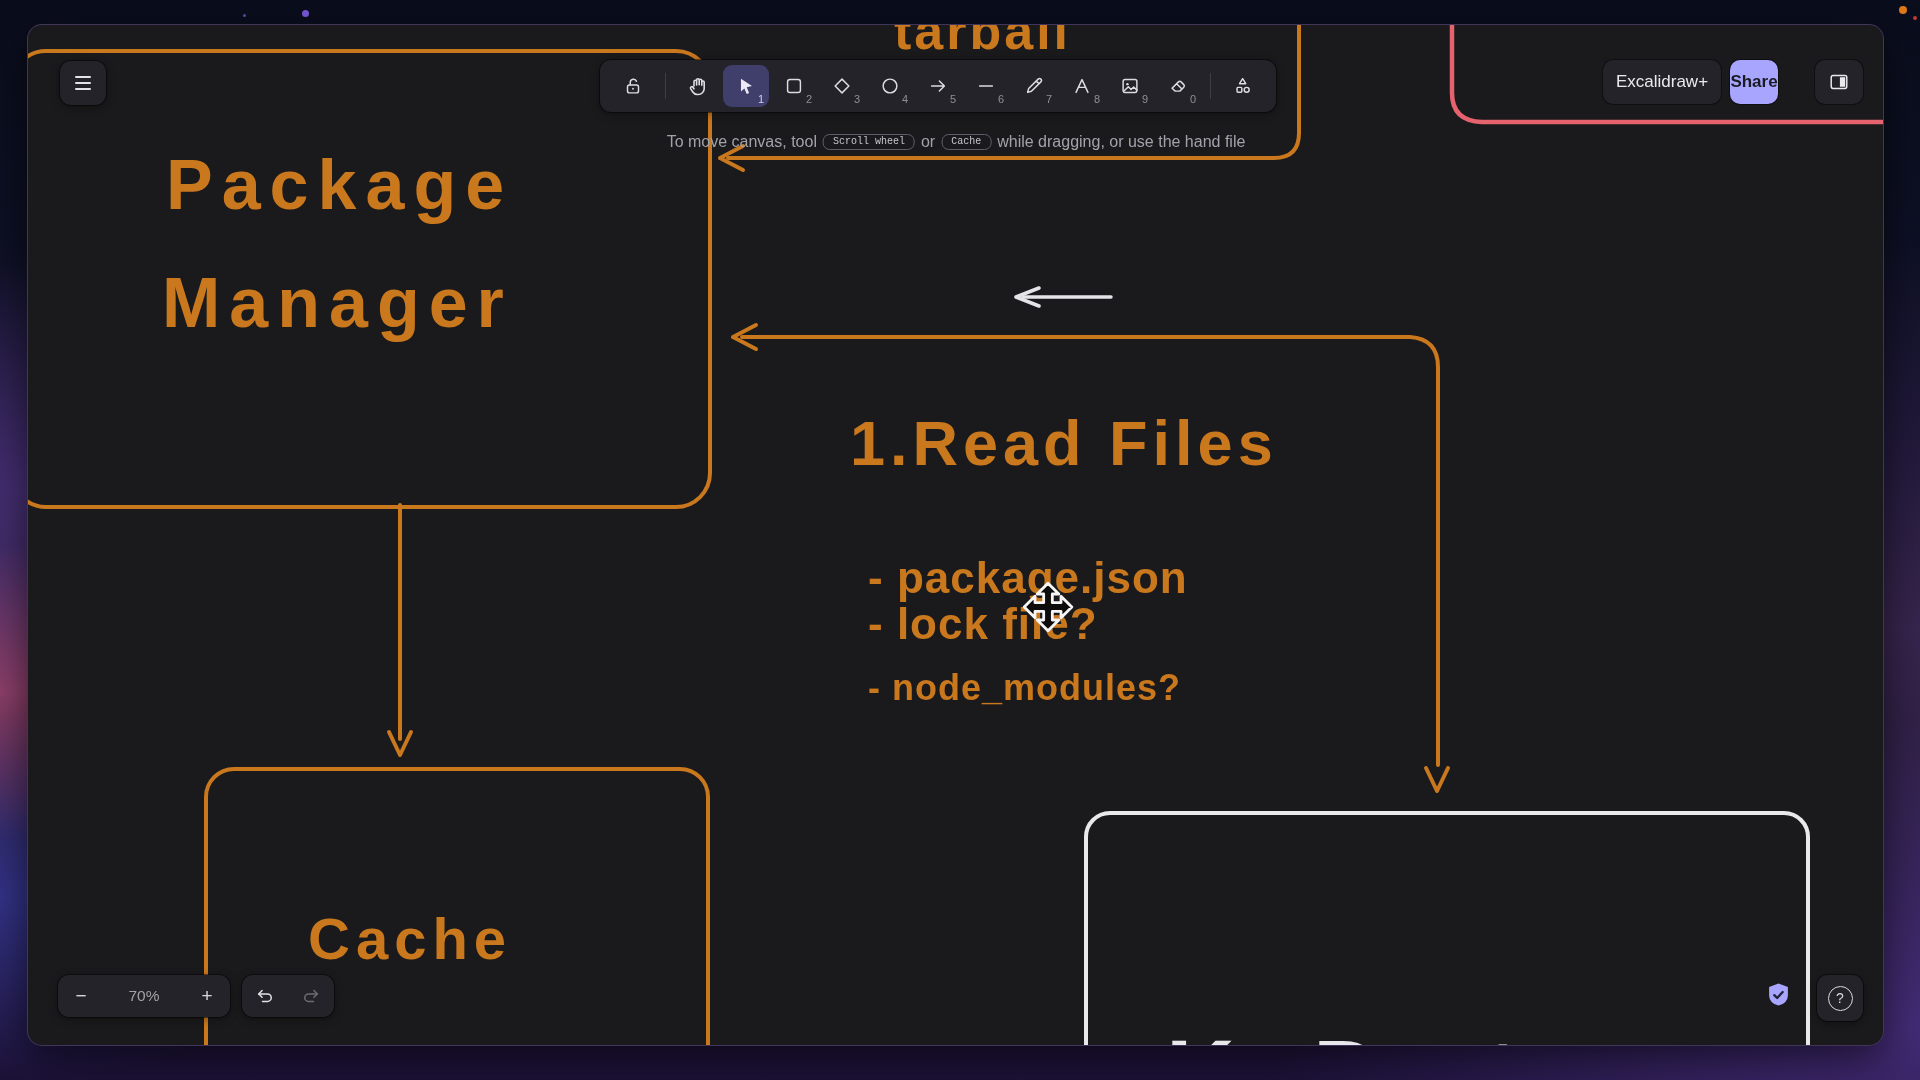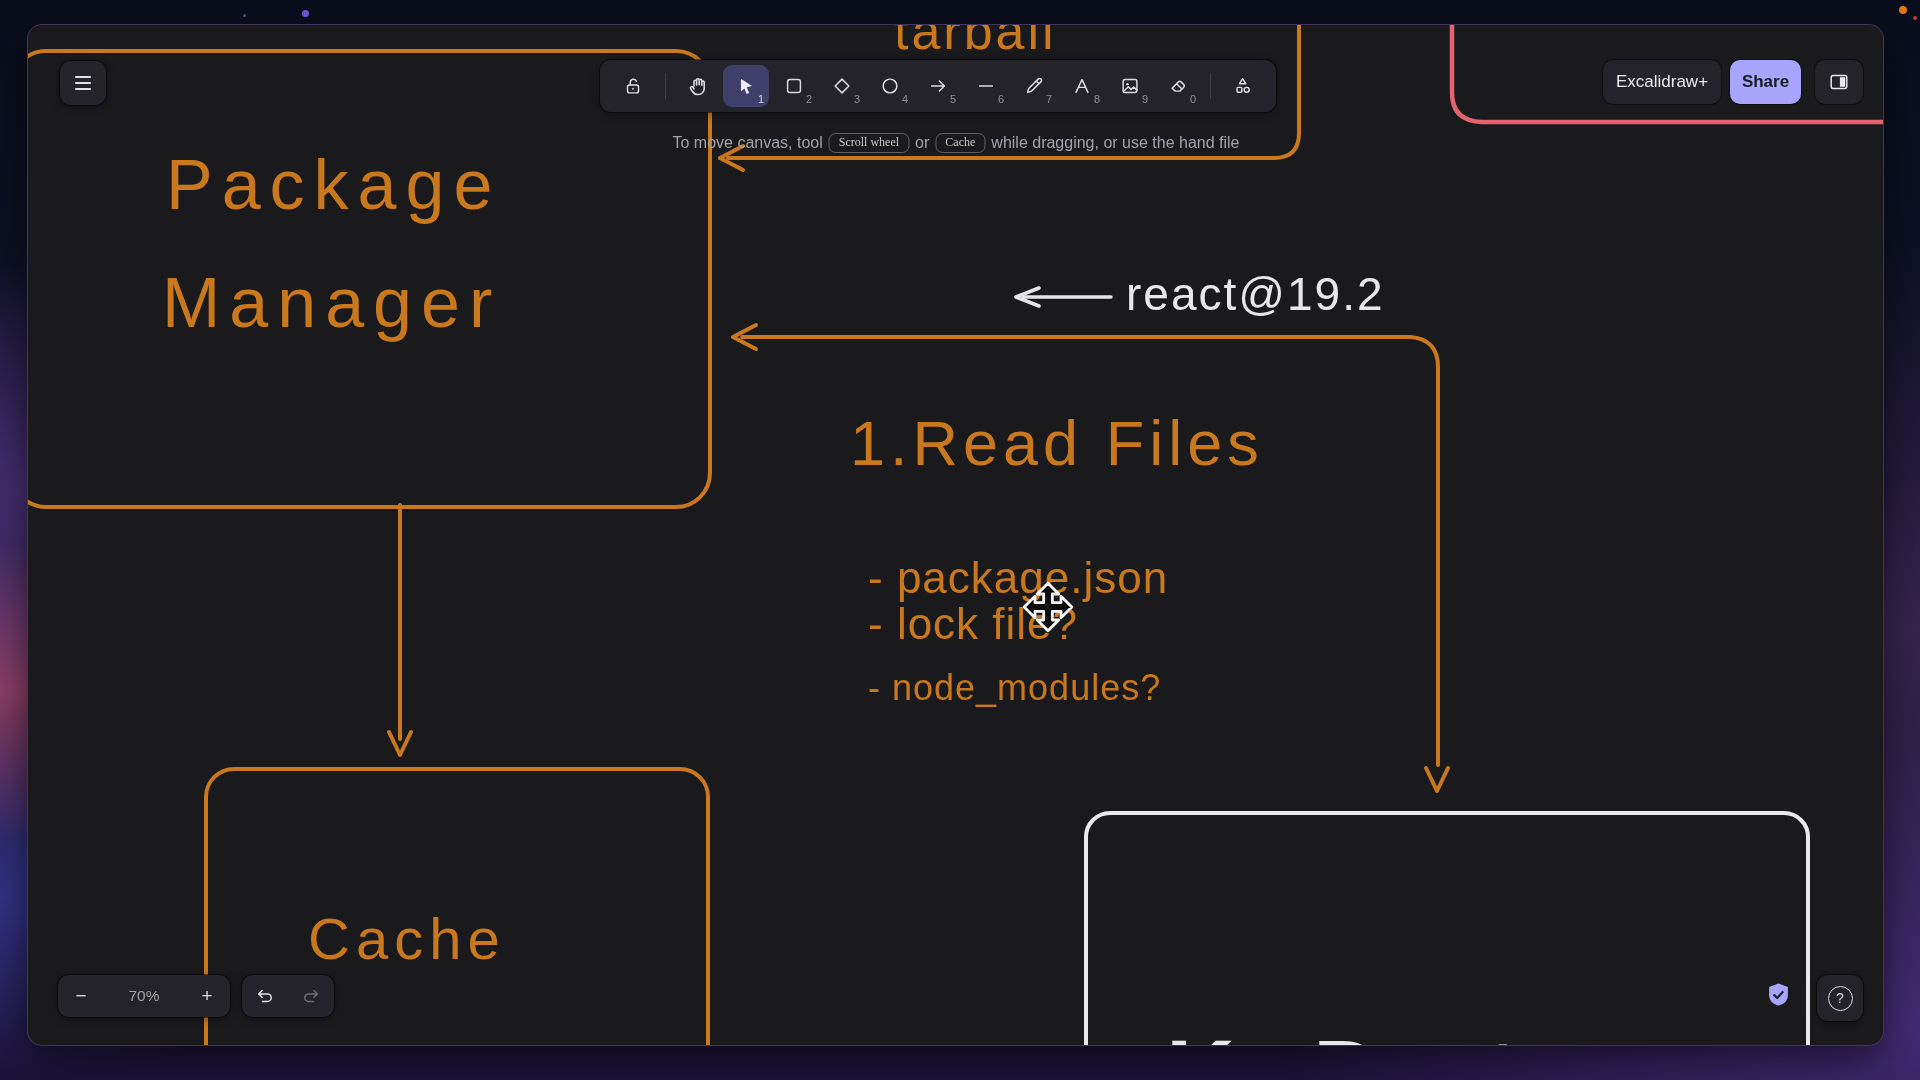--- a/index.html
+++ b/index.html
@@ -12,41 +12,41 @@
       radial-gradient(ellipse 560px 320px at 2% 45%, rgba(108,70,180,.45), transparent 70%),
       radial-gradient(ellipse 900px 420px at 100% 95%, rgba(112,72,190,.45), transparent 72%),
       linear-gradient(180deg,#0a0d1c 0%,#0d1024 22%,#231a3c 42%,#37254d 58%,#2c1f44 74%,#1c1238 100%);}
   .dot{position:absolute;border-radius:50%;}
   
   .window{position:absolute;left:28px;top:25px;width:1855px;height:1020px;
     background:#1a1a1c;border-radius:14px;overflow:hidden;
     box-shadow:0 0 0 1px #41355a,0 12px 40px rgba(0,0,0,.6);}
   
   .cnv-box{position:absolute;border-style:solid;background:transparent;}
-  .cnv-text{position:absolute;white-space:nowrap;font-weight:normal;}
+  .cnv-text{position:absolute;white-space:nowrap;font-weight:bold;}
   .orange-t{color:#c9781d;}
   .white-t{color:#e8e8ec;font-weight:normal;}
   svg.overlay{position:absolute;left:0;top:0;pointer-events:none;}
   
   .island{position:absolute;background:#232329;border-radius:11px;
     box-shadow:0 0 0 1px rgba(0,0,0,.45),0 2px 8px rgba(0,0,0,.4);}
   .toolbar{left:572px;top:35px;height:52px;display:flex;align-items:center;padding:0 10px;gap:2px;}
   .tool{position:relative;width:46px;height:42px;border-radius:9px;display:flex;
     align-items:center;justify-content:center;cursor:pointer;}
   .tool.active{background:#403e6a;}
   .tool .num{position:absolute;right:5px;bottom:2px;font-size:11px;color:#8f8f98;}
   .tool.active .num{color:#d2d0ee;}
   .tb-divider{width:1px;height:26px;background:#3d3d46;margin:0 7px;}
   .icon{stroke:#dcdce2;fill:none;stroke-width:1.6;stroke-linecap:round;stroke-linejoin:round;}
   .menu-btn{left:32px;top:36px;width:46px;height:44px;display:flex;align-items:center;
     justify-content:center;flex-direction:column;gap:4px;cursor:pointer;}
   .menu-btn span{display:block;width:16px;height:2px;background:#e3e3e8;border-radius:1px;}
   .hint{position:absolute;left:928px;top:108px;transform:translateX(-50%);display:flex;
     align-items:center;gap:6px;color:#a2a2ab;font-size:16px;white-space:nowrap;}
-  .hint kbd{font-family:Liberation Serif, serif;font-size:12px;
+  .hint kbd{font-family:Liberation Mono, monospace;font-size:10px;
     color:#c6c6cf;border:1px solid #5e5e68;border-radius:7px;padding:1px 9px 2px;}
   .btn{position:absolute;top:35px;height:44px;border-radius:10px;background:#232329;
     color:#e9e9ee;font-size:17px;display:flex;align-items:center;justify-content:center;
     cursor:pointer;box-shadow:0 0 0 1px rgba(0,0,0,.4);}
   .btn.share{background:#a8a5ff;color:#1b1b24;font-weight:bold;}
   .zoom-island{left:30px;top:950px;width:172px;height:42px;display:flex;align-items:center;}
   .zoom-island .zbtn{width:46px;height:42px;display:flex;align-items:center;justify-content:center;
     color:#d6d6dc;font-size:19px;cursor:pointer;}
   .zoom-island .zlevel{flex:1;text-align:center;color:#a3a3a3;font-size:15.5px;cursor:pointer;}
   .hist-island{left:214px;top:950px;width:92px;height:42px;display:flex;align-items:center;justify-content:space-around;}
@@ -101,21 +101,20 @@
         </g>
 
         <g stroke="#e5636f" stroke-width="4.5" fill="none" stroke-linecap="round">
           <path d="M1424 -6 V68 Q1424 96 1454 97 H1862"></path>
         </g>
       </svg>
 
       <div class="cnv-text orange-t" style="left:866px;top:-24px;font-size:52px;letter-spacing:3px;">tarball</div>
       <div class="cnv-text orange-t" style="left:138px;top:120px;font-size:70px;letter-spacing:9px;">Package</div>
       <div class="cnv-text orange-t" style="left:134px;top:238px;font-size:70px;letter-spacing:9px;">Manager</div>
-      <div class="cnv-text white-t" style="left:1098px;top:242px;font-size:46px;letter-spacing:2px;">react@19.2</div>
       <div class="cnv-text orange-t" style="left:822px;top:382px;font-size:63px;letter-spacing:5px;">1.Read Files</div>
       <div class="cnv-text orange-t" style="left:840px;top:528px;font-size:44px;letter-spacing:1px;">- package.json</div>
       <div class="cnv-text orange-t" style="left:840px;top:574px;font-size:44px;letter-spacing:1px;">- lock file?</div>
       <div class="cnv-text orange-t" style="left:840px;top:642px;font-size:36px;letter-spacing:1px;">- node_modules?</div>
       <div class="cnv-text orange-t" style="left:280px;top:880px;font-size:58px;letter-spacing:6px;">Cache</div>
       <div class="cnv-text white-t" style="left:1138px;top:994px;font-size:95px;font-weight:bold;letter-spacing:26px;">K Dat</div>
 
       <svg style="position:absolute;left:994px;top:556px;" width="52" height="52" viewBox="0 0 48 48">
         <polygon points="24,2 14,12 20,12 20,20 12,20 12,14 2,24 12,34 12,28 20,28 20,36 14,36 24,46 34,36 28,36 28,28 36,28 36,34 46,24 36,14 36,20 28,20 28,12 34,12" fill="#0c0c0c" stroke="#f5f5f5" stroke-width="2.6" stroke-linejoin="round"></polygon>
       </svg>
@@ -217,21 +216,21 @@
       <span>To move canvas, tool</span>
       <kbd>Scroll wheel</kbd>
       <span>or</span>
       <kbd>Cache</kbd>
       <span>while dragging, or use the hand file</span>
     </div>
 
     <div class="btn" style="left:1575px;width:118px;">
       <span>Excalidraw+</span>
     </div>
-    <div class="btn share" style="left:1702px;width:71px;">
+    <div class="btn share" style="left:1702px;width:48px;">
       <span>Share</span>
     </div>
     <div class="btn" style="left:1787px;width:48px;">
       <svg width="22" height="22" viewBox="0 0 24 24">
         <rect x="3.5" y="5" width="17" height="14" rx="2" fill="none" stroke="#e9e9ee" stroke-width="1.6"></rect>
         <rect x="13" y="6.8" width="5.8" height="10.4" fill="#e9e9ee"></rect>
       </svg>
     </div>
 
     <div class="island zoom-island">

